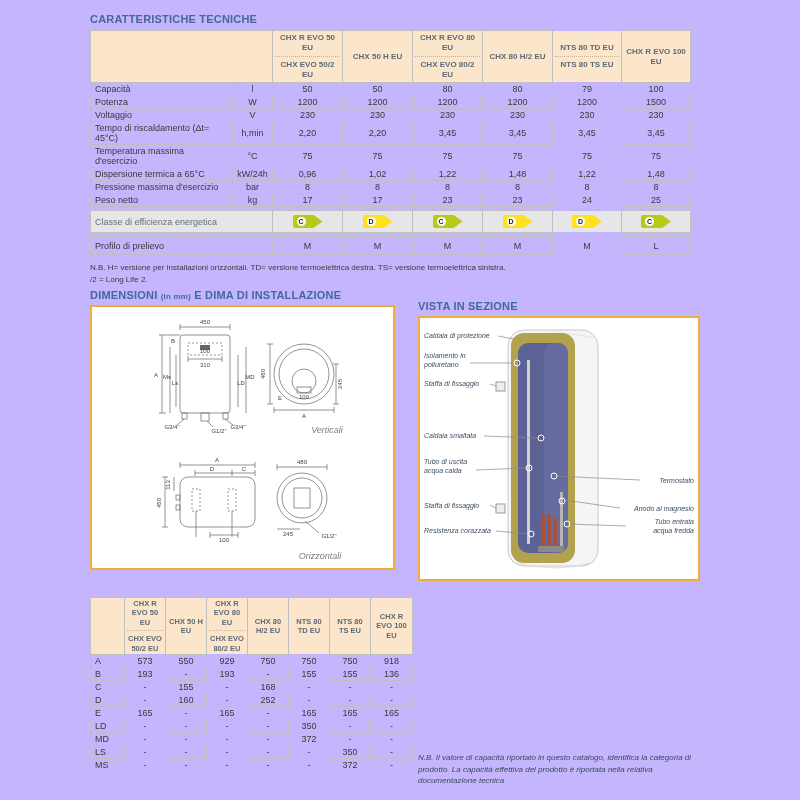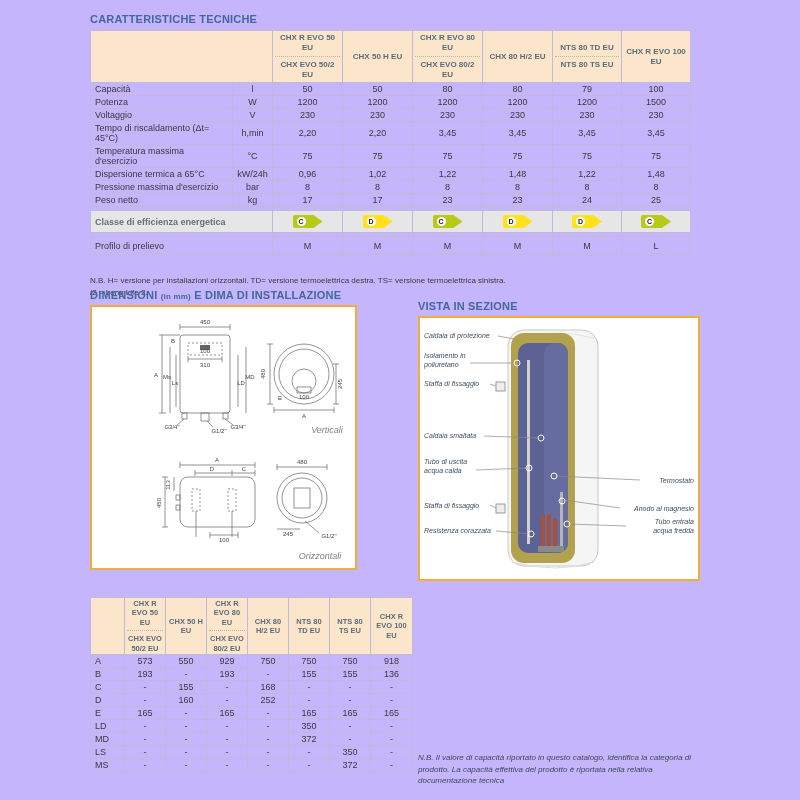--- a/index.html
+++ b/index.html
@@ -13,31 +13,31 @@
 .tech .main-table{margin-top:5px}
 th,td{overflow:hidden}
 .hdr-cell,.hdr-spacer{background:var(--header-bg,#fbe5cb);border:1px dotted #bdbdbd;height:52px;vertical-align:middle;padding:1px 2px}
 .hdr-line{font-size:8px;font-weight:bold;color:#5d6b77;text-align:center;line-height:1.25}
 .hdr-sub{border-top:1px dotted #cbb491;margin-top:3px;padding-top:3px}
 .spec-row td{border:1px dotted #bdbdbd;height:13px;font-size:9px;color:#3a3a3a;padding:1px 4px}
 td.lbl{text-align:left}
 td.unit,td.val{text-align:center}
 .energy-table,.profile-table{margin-top:3px}
 .energy-table td{background:var(--gray-row-bg,#e6e6e6);border:1px dotted #bdbdbd;height:22px;font-size:9px;padding:1px 4px}
-.energy-table td.lbl{font-weight:bold;color:#64707c}
+.energy-table td.lbl{font-weight:normal;color:#64707c}
 .profile-table td{border:1px dotted #bdbdbd;height:18px;font-size:9px;padding:1px 4px;color:#3a3a3a;text-align:center}
 .profile-table td.lbl{text-align:left}
 .energy-val{text-align:center}
 .energy-arrow{display:inline-flex;align-items:center;width:30px;height:13px;clip-path:polygon(0 0,70% 0,100% 50%,70% 100%,0 100%);border-radius:2px;vertical-align:middle}
 .energy-letter{display:flex;align-items:center;justify-content:center;width:9px;height:9px;margin-left:4px;background:#fff;border-radius:50%;font-size:7px;font-weight:bold;color:#222}
-.note{font-size:8px;color:#3a3a3a;margin-top:20px;line-height:1.5}
+.note{font-size:8px;color:#3a3a3a;margin-top:7px;line-height:1.5}
 .dim-sec{position:absolute;left:90px;top:289px;width:305px}
 .vista-sec{position:absolute;left:418px;top:300px;width:282px}
 .box{margin-top:4px;border:2px solid var(--box-border,#f0ad3a);background:#fff}
-.dim-box{width:267px;height:265px}
+.dim-box{width:305px;height:265px}
 .vista-box{width:282px;height:265px}
 .dim-table-sec{position:absolute;left:90px;top:597px;width:322px}
 .dim-table-sec table{width:322px}
 .dim-table-sec .hdr-cell{height:56px}
 .dim-table-sec .hdr-line{font-size:7.5px}
 .bottom-note{position:absolute;left:418px;top:752px;width:287px;font-size:8px;font-style:italic;color:#3a4a5a;line-height:1.45}
 svg text{font-family:"Liberation Sans",sans-serif}
 .dim-label{font-size:6px;fill:#444}
 .cap{font-size:9px;font-style:italic;fill:#808080}
 .vista-label{font-size:7px;font-style:italic;fill:#3d4f63}

